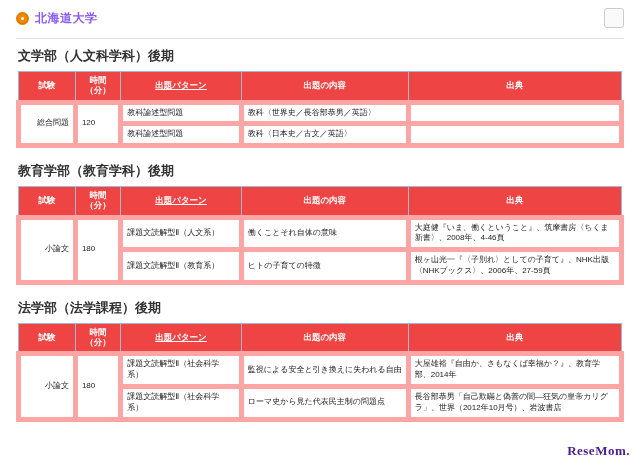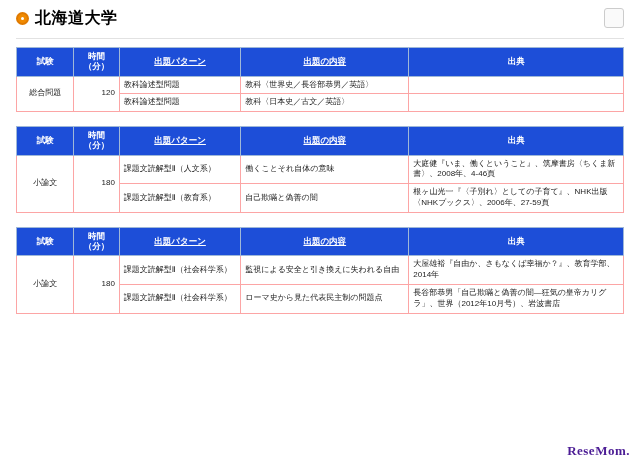--- a/index.html
+++ b/index.html
@@ -46,23 +46,23 @@
     content: "";
     position: absolute;
     left: 3px;
     top: 3px;
     width: 3px;
     height: 3px;
     border-radius: 50%;
     background: #ffffff;
   }
   .header-title {
-    font-size: 16px;
-    font-weight: bold;
-    color: #000000;
+    font-size: 12px;
+    font-weight: bold;
+    color: #8b5cf6;
     letter-spacing: 0.5px;
   }
   .header-right-btn {
     position: absolute;
     right: 0;
     top: 0;
     width: 18px;
     height: 18px;
     border: 1px solid #cccccc;
     border-radius: 3px;
@@ -83,47 +83,47 @@
     margin: 0 0 6px 2px;
   }
 
   table.exam {
     border-collapse: collapse;
     width: 100%;
     table-layout: fixed;
     font-size: 8px;
   }
   table.exam th {
-    background: #1d4ed8;
+    background: #ef4444;
     color: #ffffff;
     font-size: 8.5px;
     font-weight: bold;
     text-align: center;
     border: 1px solid #9fb8d8;
     padding: 4px 2px;
     line-height: 1.15;
   }
   table.exam td {
-    border: 1px solid #fca5a5;
+    border: 5px solid #fca5a5;
     padding: 3px 4px;
     vertical-align: middle;
     line-height: 1.35;
     font-size: 8px;
     color: #222;
   }
   td.c-exam {
-    text-align: center;
+    text-align: right;
   }
   td.c-time {
-    text-align: right;
+    text-align: left;
   }
   th.col-exam { width: 9%; }
   th.col-time { width: 7%; }
   th.col-pattern { width: 20%; text-decoration: underline; }
-  th.col-content { width: 28%; text-decoration: underline; }
+  th.col-content { width: 28%; }
   th.col-source { width: 36%; }
 
   .watermark {
     position: absolute;
     right: 10px;
     bottom: 6px;
     font-size: 13px;
     font-weight: bold;
     color: #4c1d95;
     letter-spacing: 0.5px;
@@ -137,20 +137,21 @@
 
   <div class="header-bar">
     <span class="header-dot"></span>
     <span class="header-title">北海道大学</span>
     <span class="header-right-btn"></span>
   </div>
   <div class="top-divider"></div>
 
   <div id="sections-container">
       <div class="section">
+        <div class="section-title">文学部（人文科学科）後期</div>
         <table class="exam">
           <thead>
             <tr>
               <th class="col-exam">試験</th>
               <th class="col-time">時間（分）</th>
               <th class="col-pattern">出題パターン</th>
               <th class="col-content">出題の内容</th>
               <th class="col-source">出典</th>
             </tr>
           </thead>
@@ -164,47 +165,49 @@
             </tr>
             <tr>
               <td class="c-pattern">教科論述型問題</td>
               <td class="c-content">教科〈日本史／古文／英語〉</td>
               <td class="c-source"></td>
             </tr>
           </tbody>
         </table>
       </div>
       <div class="section">
+        <div class="section-title">教育学部（教育学科）後期</div>
         <table class="exam">
           <thead>
             <tr>
               <th class="col-exam">試験</th>
               <th class="col-time">時間（分）</th>
               <th class="col-pattern">出題パターン</th>
               <th class="col-content">出題の内容</th>
               <th class="col-source">出典</th>
             </tr>
           </thead>
           <tbody>
             <tr>
               <td class="c-exam" rowspan="2">小論文</td>
               <td class="c-time" rowspan="2">180</td>
               <td class="c-pattern">課題文読解型Ⅱ（人文系）</td>
               <td class="c-content">働くことそれ自体の意味</td>
               <td class="c-source">大庭健『いま、働くということ』、筑摩書房〈ちくま新書〉、2008年、4-46頁</td>
             </tr>
             <tr>
               <td class="c-pattern">課題文読解型Ⅱ（教育系）</td>
-              <td class="c-content">自己欺瞞と偽善の闇</td>
+              <td class="c-content">ヒトの子育ての特徴</td>
               <td class="c-source">根ヶ山光一『〈子別れ〉としての子育て』、NHK出版〈NHKブックス〉、2006年、27-59頁</td>
             </tr>
           </tbody>
         </table>
       </div>
       <div class="section">
+        <div class="section-title">法学部（法学課程）後期</div>
         <table class="exam">
           <thead>
             <tr>
               <th class="col-exam">試験</th>
               <th class="col-time">時間（分）</th>
               <th class="col-pattern">出題パターン</th>
               <th class="col-content">出題の内容</th>
               <th class="col-source">出典</th>
             </tr>
           </thead>

